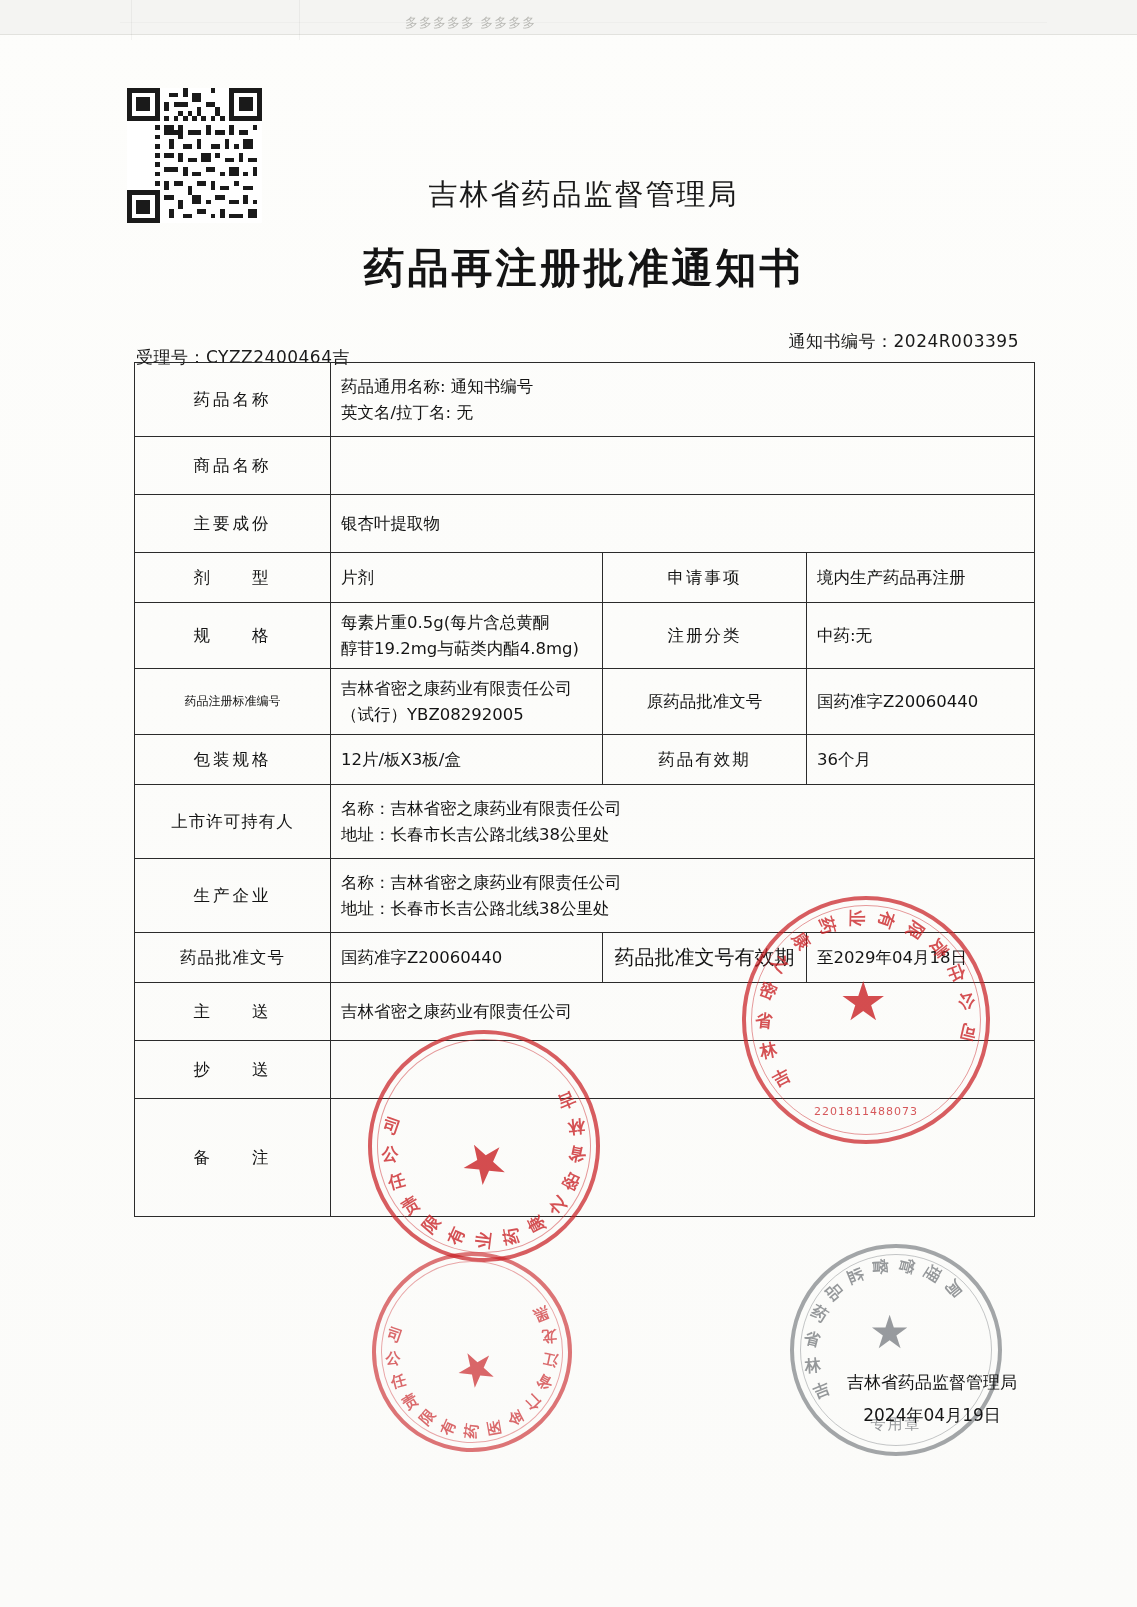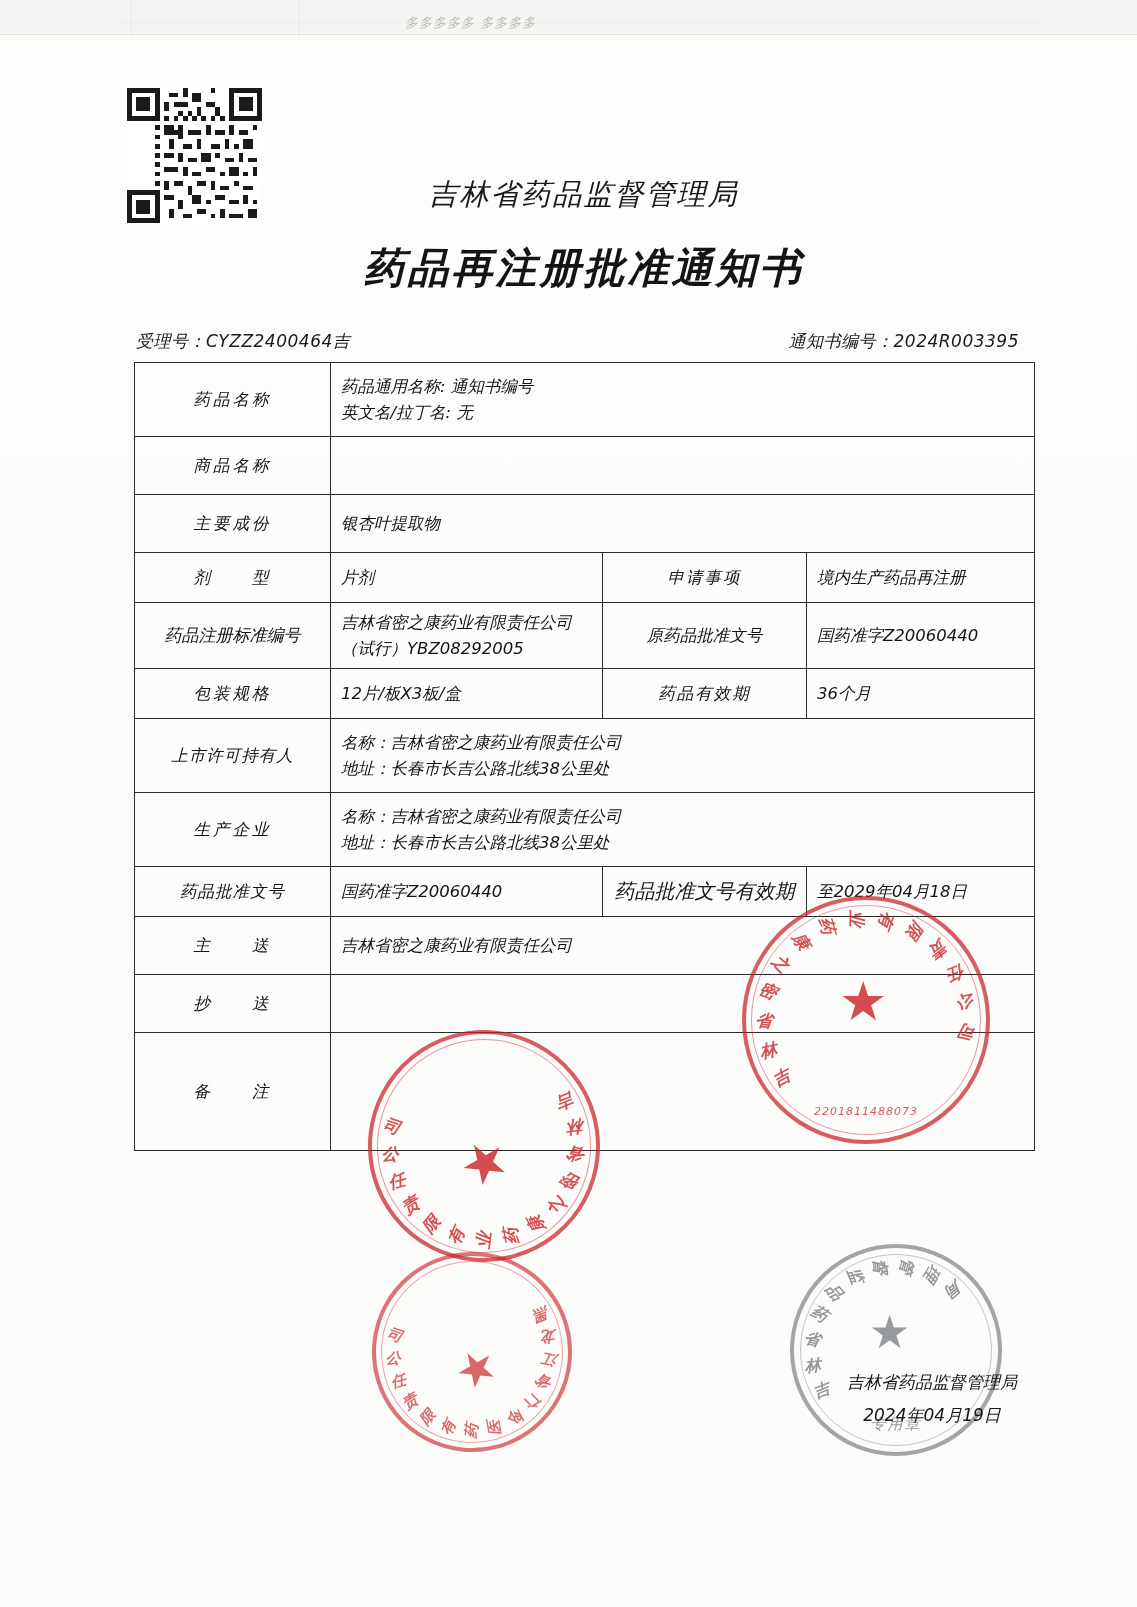--- a/index.html
+++ b/index.html
@@ -15,21 +15,20 @@
     font-family: "DejaVu Sans", "Liberation Sans", sans-serif;
     color: #1b1b1b;
   }
 
   
   .page {
     position: absolute;
     inset: 0;
     background:
       linear-gradient(180deg, #fdfdfb 0%, #fcfcfa 40%, #fbfbf9 100%);
-    font-style: italic;
   }
   .paper-edge-top {
     position: absolute;
     left: 0; right: 0; top: 0; height: 34px;
     background: #f4f4f2;
     border-bottom: 1px solid #e2e2de;
   }
   
   .crease {
     position: absolute;
@@ -79,21 +78,21 @@
   .meta-row {
     position: absolute;
     left: 136px;
     right: 118px;
     top: 330px;
     display: flex;
     justify-content: space-between;
     font-size: 17px;
     color: #1a1a1a;
   }
-  .meta-left { letter-spacing: .5px; }
+  .meta-left { letter-spacing: .5px; margin-top: 16px; }
   .meta-right { letter-spacing: .5px; }
 
   
   table.main {
     position: absolute;
     left: 134px;
     top: 362px;
     width: 900px;
     border-collapse: collapse;
     font-size: 16.5px;
@@ -106,21 +105,21 @@
     padding: 7px 10px;
     vertical-align: middle;
     line-height: 1.55;
   }
   td.lbl {
     width: 196px;
     text-align: center;
     letter-spacing: 3px;
     white-space: nowrap;
   }
-  td.lbl.tight { letter-spacing: 0px; font-size: 17px; }
+  td.lbl.tight { letter-spacing: 0px; font-size: 12px; }
   td.lbl2 {
     width: 200px;
     text-align: center;
     letter-spacing: 2px;
     white-space: nowrap;
   }
   td.val { padding-left: 16px; }
   td.val2 { width: 228px; padding-left: 14px; }
   .sub { display: block; }
   .h-tall { height: 74px; }
@@ -392,20 +391,29 @@
         <td class="lbl">主要成份</td>
         <td class="val" colspan="3">银杏叶提取物</td>
       </tr>
       <tr class="h-row">
         <td class="lbl">剂　　型</td>
         <td class="val">片剂</td>
         <td class="lbl2">申请事项</td>
         <td class="val2">境内生产药品再注册</td>
       </tr>
       <tr class="h-row">
+        <td class="lbl">规　　格</td>
+        <td class="val">
+          <span class="sub">每素片重0.5g(每片含总黄酮</span>
+          <span class="sub">醇苷19.2mg与萜类内酯4.8mg)</span>
+        </td>
+        <td class="lbl2">注册分类</td>
+        <td class="val2">中药:无</td>
+      </tr>
+      <tr class="h-row">
         <td class="lbl tight">药品注册标准编号</td>
         <td class="val">
           <span class="sub">吉林省密之康药业有限责任公司</span>
           <span class="sub">（试行）YBZ08292005</span>
         </td>
         <td class="lbl2" style="letter-spacing:0">原药品批准文号</td>
         <td class="val2">国药准字Z20060440</td>
       </tr>
       <tr class="h-row">
         <td class="lbl">包装规格</td>

